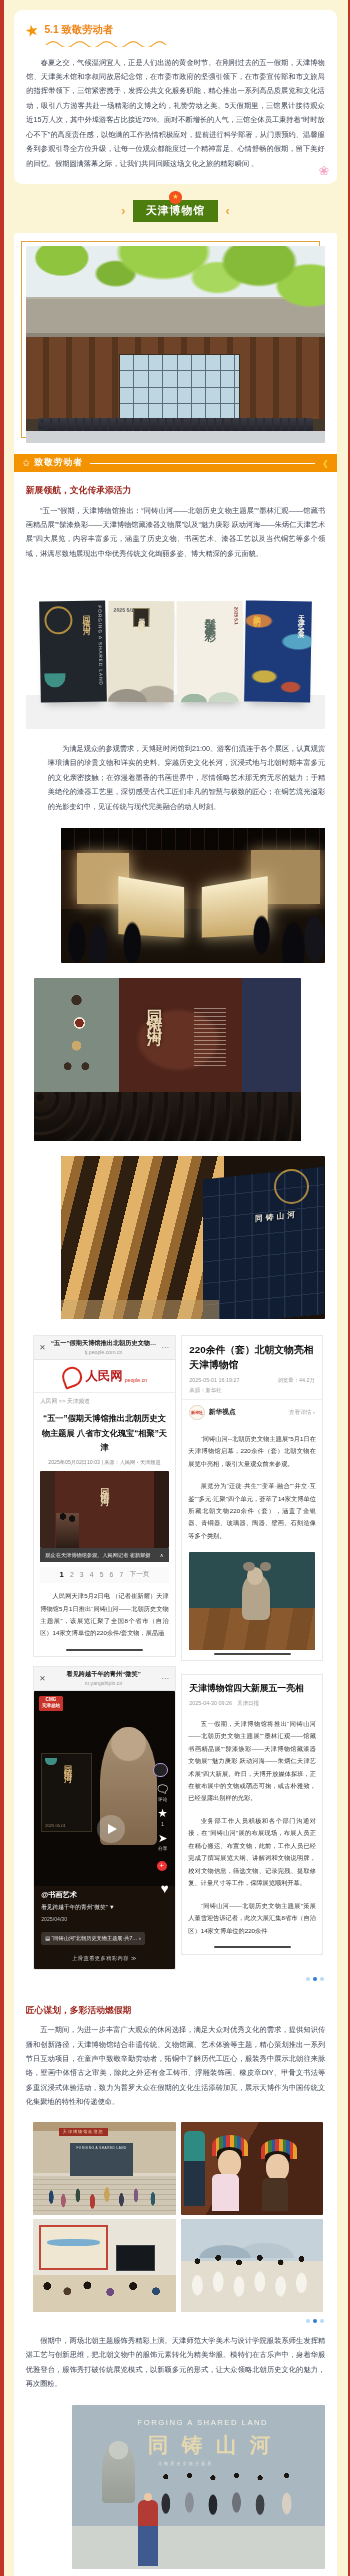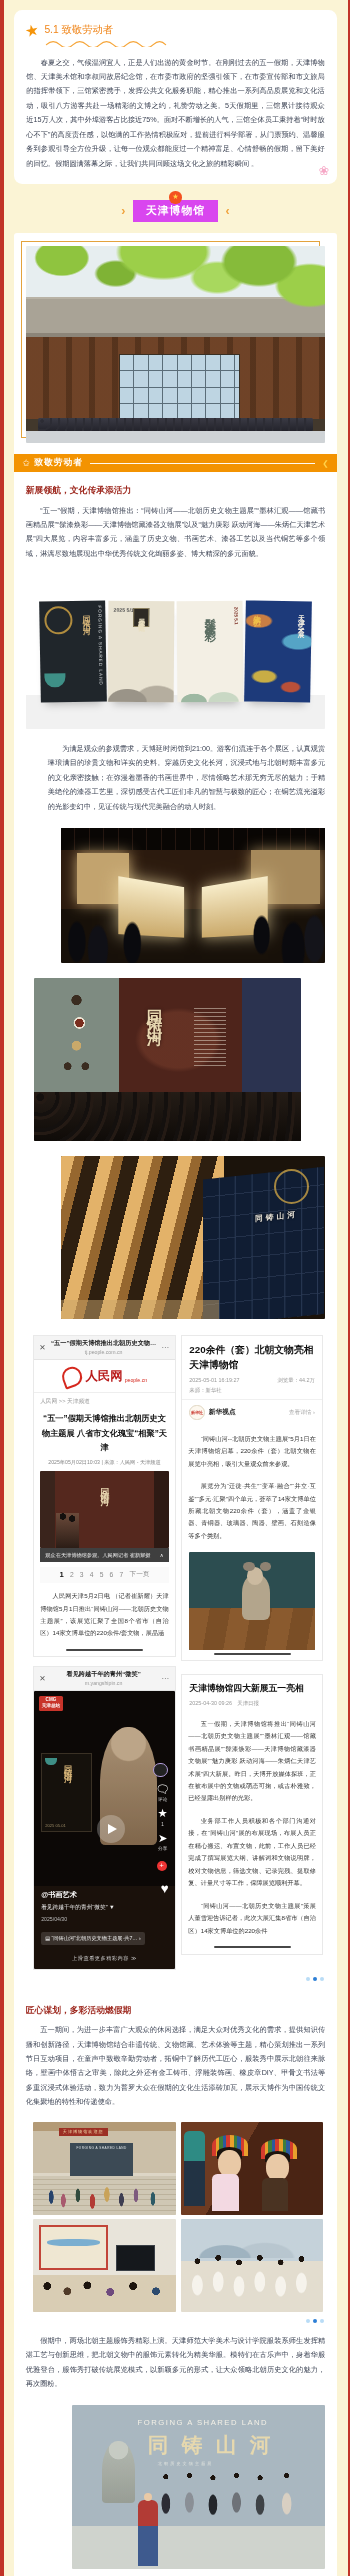--- a/index.html
+++ b/index.html
@@ -6,31 +6,31 @@
   body{font-family:"Liberation Sans","DejaVu Sans",sans-serif;}
   .page{position:relative;width:351px;height:3098px;background:#fbf4d5;overflow:hidden;}
   .edge{position:absolute;top:0;height:100%;background:#c13428;z-index:50;}
   .edge.l{left:0;width:3.6px;}
   .edge.r{right:0;width:3.1px;}
 
   
   .card1{position:relative;margin:10.3px 14px 0;background:#fff;border-radius:8.2px;padding:12.4px 11.3px 13.4px;}
   .h-row{display:flex;align-items:center;gap:5.2px;}
   .star-big{color:#f5940a;font-size:15.5px;line-height:1;transform:rotate(-12deg);}
-  .h-title{color:#f08519;font-size:10.3px;font-weight:normal;}
+  .h-title{color:#f08519;font-size:10.3px;font-weight:bold;}
   .wave{margin:2.1px 0 0 19.6px;display:block;}
   .intro{margin:8.2px 1px 0;font-size:7.2px;line-height:14.4px;color:#3d4455;text-align:justify;text-indent:2em;}
   .flower{position:absolute;right:8.2px;bottom:7.2px;color:#f6a7c6;font-size:12.4px;line-height:1;}
 
   
   .badge-wrap{position:relative;margin-top:7.2px;text-align:center;z-index:5;}
   .badge-star{width:12.4px;height:12.4px;border-radius:50%;background:#f4511e;color:#ffd24a;font-size:7.2px;line-height:12.4px;text-align:center;margin:0 auto -3.6px;position:relative;z-index:2;}
   .badge-row{display:flex;align-items:center;justify-content:center;gap:7.2px;}
   .badge-chev{color:#f0a23c;font-size:12.4px;font-weight:bold;line-height:1;}
-  .badge-label{background:#d946ef;color:#fff;font-size:10.8px;font-weight:bold;letter-spacing:1px;padding:4.1px 13.4px;}
+  .badge-label{background:#4d7c0f;color:#fff;font-size:10.8px;font-weight:bold;letter-spacing:1px;padding:4.1px 13.4px;}
 
   
   .card2{position:relative;margin:10.3px 14px 0;background:#fff;border-radius:3.1px;padding:7.2px 10.8px 15.5px;}
 
   
   .framed{position:relative;margin:6.2px 1px 0;}
   .framed .frame{position:absolute;left:-5.2px;top:-5.2px;right:5.2px;bottom:5.2px;border:0.5px solid #e3a33d;}
   .ph{position:relative;overflow:hidden;border-radius:1px;}
 
   

